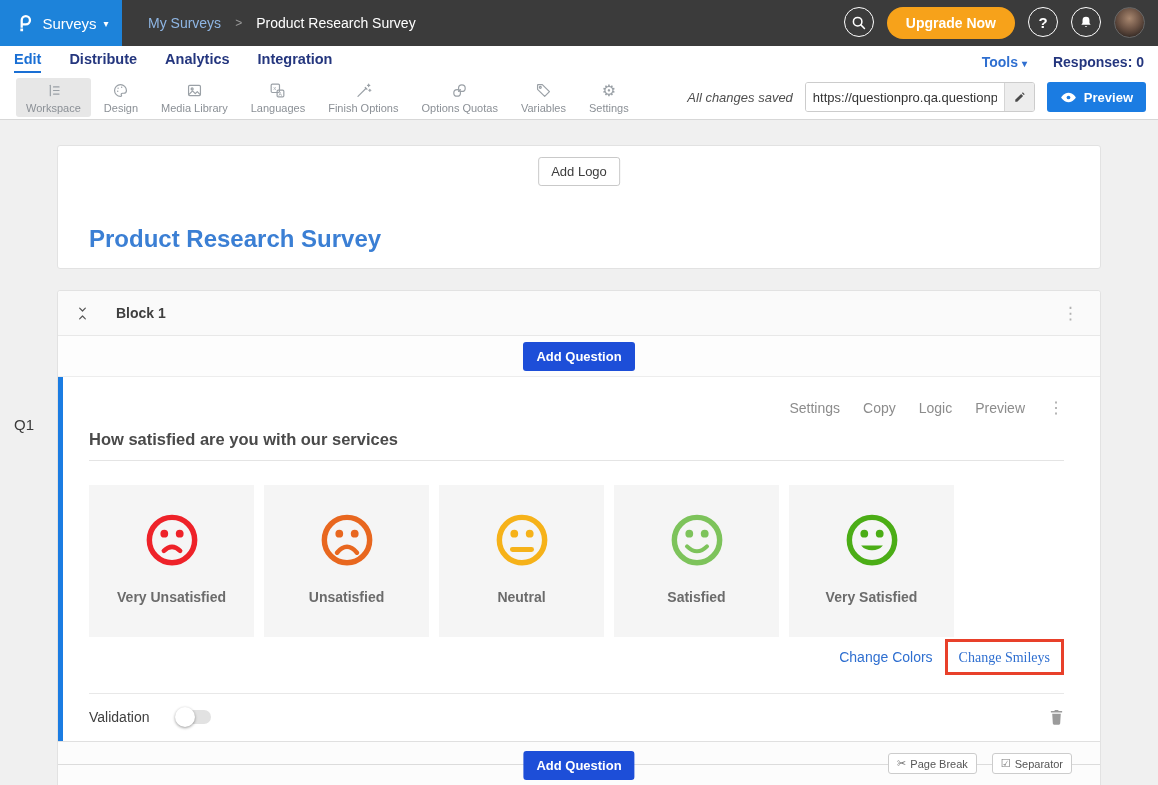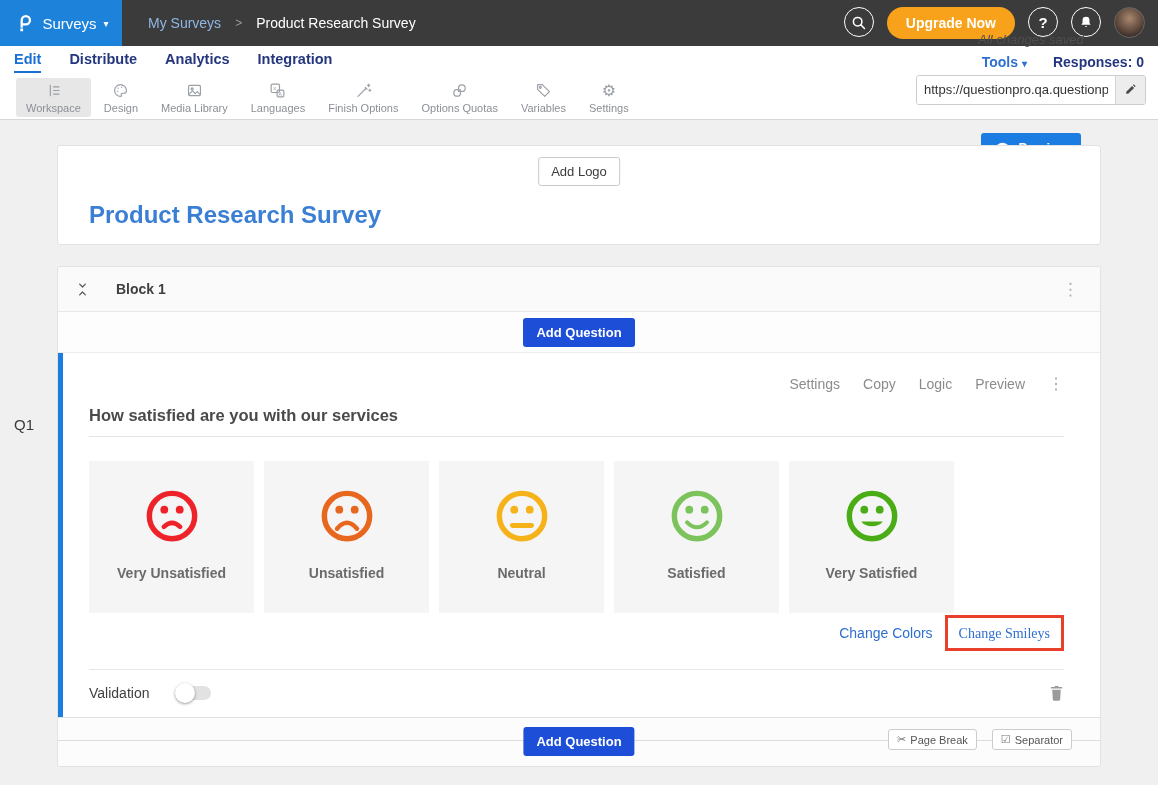--- a/index.html
+++ b/index.html
@@ -32,31 +32,31 @@
 
   
   .toolbar { height:45px; background:#fff; border-bottom:1px solid #d7d7d7; display:flex; align-items:center; padding:0 12px 0 16px; }
   .tool-items { display:flex; align-items:stretch; gap:3px; height:39px; }
   .tool-item { display:flex; flex-direction:column; align-items:center; justify-content:center; padding:2px 10px; border-radius:3px; cursor:pointer; }
   .tool-item.active { background:#e7e7e7; }
   .tool-item .ticon { height:19px; display:flex; align-items:center; justify-content:center; color:#9aa0a6; }
   .tool-item svg { width:19px; height:19px; stroke:#9aa0a6; fill:none; stroke-width:1.5; stroke-linecap:round; stroke-linejoin:round; }
   .tool-label { font-size:11px; color:#8b9096; margin-top:2px; white-space:nowrap; }
   .glyph-icon { font-size:16px; line-height:19px; }
-  .toolbar-right { margin-left:auto; display:flex; align-items:center; gap:28px;flex-direction:column; }
+  .toolbar-right { margin-left:auto; display:flex; align-items:center; gap:12px; }
   .save-status { font-style:italic; font-size:13px; color:#4f4f4f; }
   .url-box { width:230px; height:30px; border:1px solid #ccc; border-radius:3px; display:flex; align-items:stretch; overflow:hidden; background:#fff; }
   .url-box input { flex:1; border:none; outline:none; font-size:13px; color:#333; padding:0 7px; font-family:"Liberation Sans", sans-serif; min-width:0; }
   .url-edit { width:30px; background:#ededed; border-left:1px solid #d5d5d5; display:flex; align-items:center; justify-content:center; cursor:pointer; }
   .preview-btn { height:30px; background:#1b7ce2; border:none; border-radius:3px; color:#fff; font-size:13px; font-weight:bold; display:flex; align-items:center; gap:7px; padding:0 13px; cursor:pointer; font-family:"Liberation Sans", sans-serif; }
 
   
   .page { height:665px; padding-top:25px; position:relative; }
   .card { width:1044px; margin:0 auto; background:#fff; border:1px solid #e2e2e2; border-radius:3px; }
-  .survey-card { height:100px; position:relative; margin-bottom:21px; }
+  .survey-card { height:124px; position:relative; margin-bottom:21px; }
   .add-logo-btn { position:absolute; top:11px; left:50%; transform:translateX(-50%); background:#fff; border:1px solid #c9c9c9; border-radius:3px; font-size:13px; color:#3c3c3c; padding:6px 12px; cursor:pointer; font-family:"Liberation Sans", sans-serif; }
   .survey-title { position:absolute; left:31px; bottom:15px; font-size:24px; color:#3b7fd4; cursor:text; }
 
   
   .block-header { height:45px; background:#fafafa; border-bottom:1px solid #e8e8e8; display:flex; align-items:center; padding:0 16px; border-radius:3px 3px 0 0; }
   .collapse-icon { cursor:pointer; display:flex; }
   .collapse-icon svg { width:17px; height:17px; stroke:#555; stroke-width:1.7; fill:none; stroke-linecap:round; stroke-linejoin:round; }
   .block-title { margin-left:25px; font-size:14px; color:#3f3f3f; font-weight:bold; cursor:text; }
   .kebab { margin-left:auto; color:#b2b2b2; font-size:17px; line-height:1; cursor:pointer; padding:2px 5px; }
   .addq-strip { height:41px; background:#fdfdfd; border-bottom:1px solid #ededed; display:flex; align-items:center; justify-content:center; }

